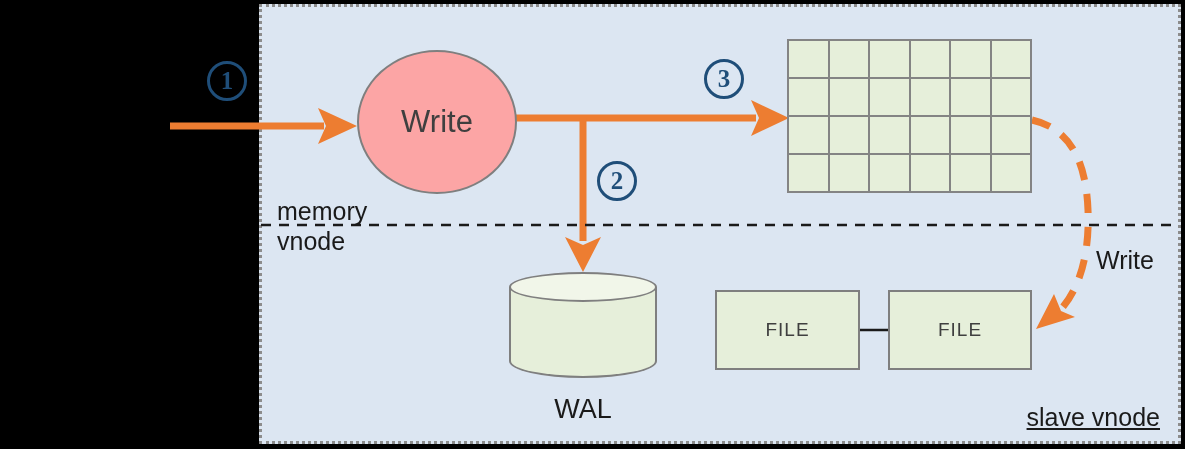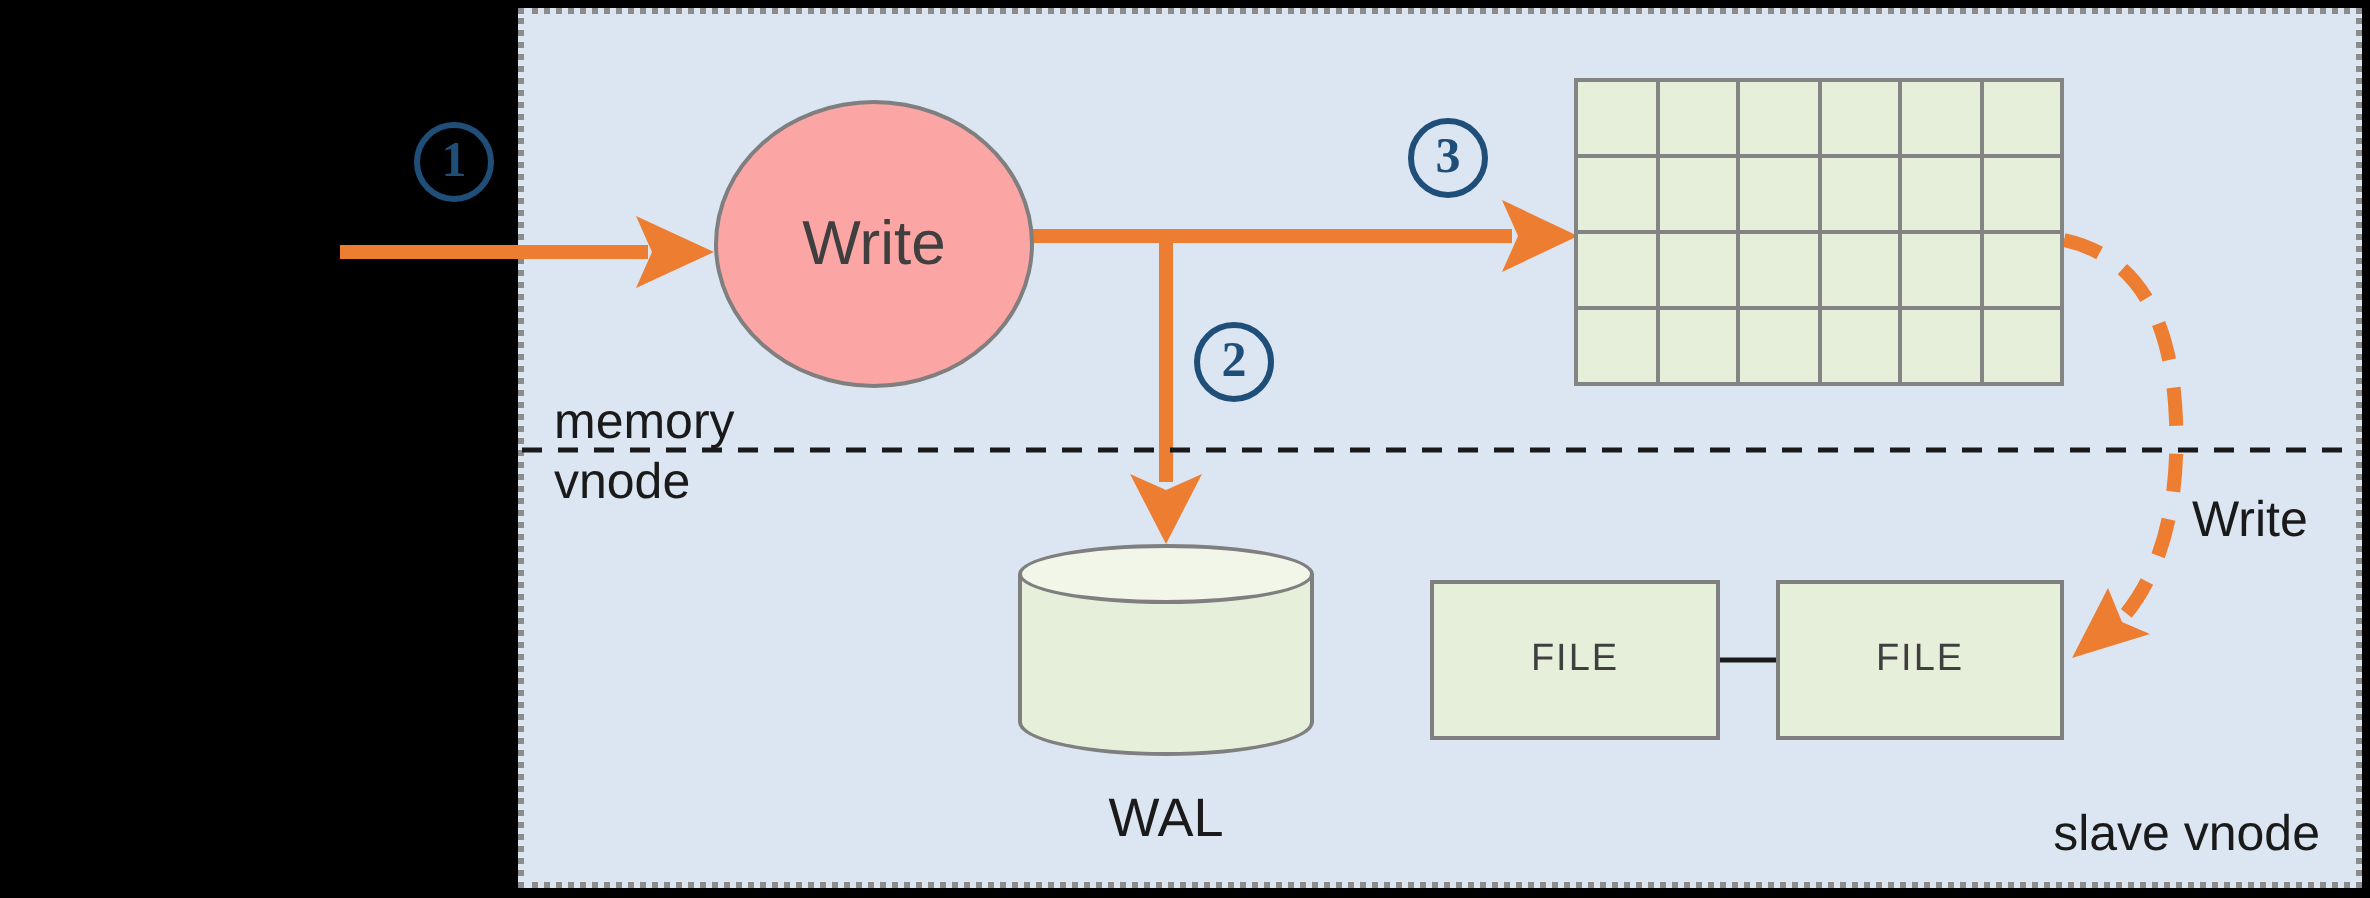--- a/index.html
+++ b/index.html
@@ -131,21 +131,21 @@
   .diagram-label {
     position:absolute;
     color:var(--label-black);
     font-size:25px;
     z-index:2;
   }
   .label-memory { left:277px; top:197px; }
   .label-disk   { left:277px; top:227px; }
   .label-wal    { left:509px; top:394px; width:148px; text-align:center; font-size:27px; }
   .label-flush  { left:1096px; top:246px; }
-  .label-slave  { left:1008px; top:403px; width:152px; text-align:right; }
+  .label-slave  { left:1008px; top:403px; width:152px; text-align:right;text-decoration:underline; }
 </style>
 </head>
 <body>
 
 <div class="canvas">
 
   <div class="panel"></div>
 
   <svg class="svg-layer" viewBox="0 0 1185 449" xmlns="http://www.w3.org/2000/svg">
 

